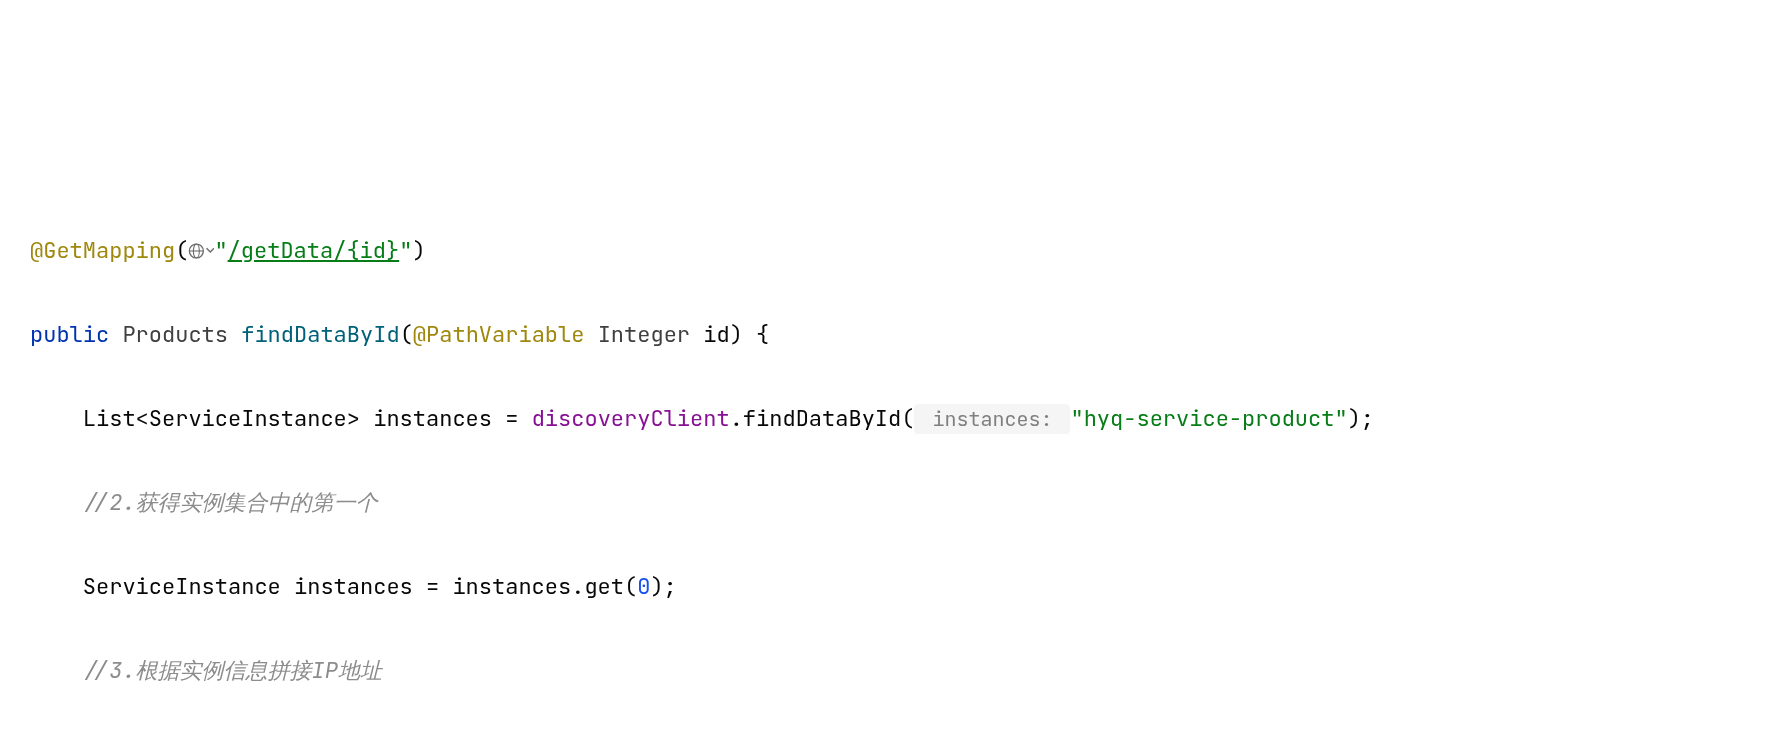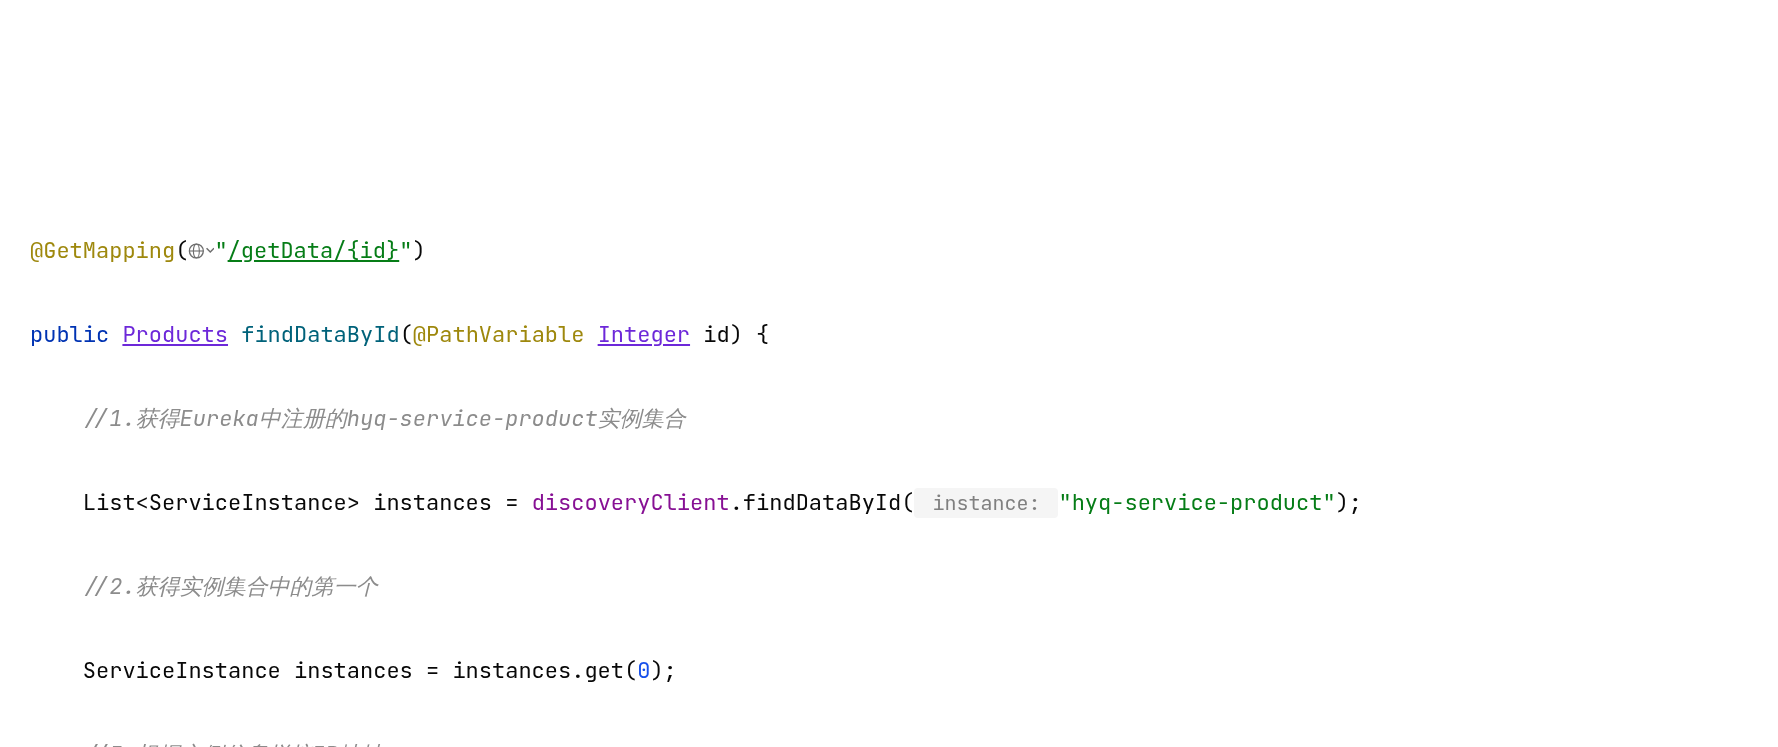--- a/index.html
+++ b/index.html
@@ -7,21 +7,21 @@
     padding: 20px 30px;
     background: #ffffff;
     font-family: "JetBrains Mono", "Consolas", "Courier New", monospace;
     font-size: 22px;
     line-height: 42px;
     color: #080808;
     white-space: pre;
   }
   .annotation { color: #9E880D; }
   .keyword { color: #0033B3; margin-top: 12px; }
-  .type { color: #6d28d9; text-decoration: underline; }
+  .type { color: #404040; }
   .method-decl { color: #00627A; }
   .param-hint {
     color: #808080;
     background: #f5f5f5;
     border-radius: 4px;
     padding: 2px 6px;
     font-size: 20px;
   }
   .string { color: #067D17; }
   .url-string {
@@ -53,22 +53,21 @@
 
 
 <div>
 <span class="line"><span class="annotation">@GetMapping</span><span class="plain">(</span><span class="globe-icon"><svg viewBox="0 0 28 18">
           <circle cx="9" cy="9" r="7.5" fill="none" stroke="#6E6E6E" stroke-width="1.4"></circle>
           <ellipse cx="9" cy="9" rx="3.2" ry="7.5" fill="none" stroke="#6E6E6E" stroke-width="1.2"></ellipse>
           <line x1="1.5" y1="9" x2="16.5" y2="9" stroke="#6E6E6E" stroke-width="1.2"></line>
           <path d="M20 6 L24 10 L28 6" fill="none" stroke="#6E6E6E" stroke-width="1.6"></path>
         </svg></span><span class="string">"</span><span class="url-string">/getData/{id}</span><span class="string">"</span><span class="plain">)</span></span>
 <span class="line"><span class="keyword">public</span><span class="plain"> </span><span class="type">Products</span><span class="plain"> </span><span class="method-decl">findDataById</span><span class="plain">(</span><span class="annotation">@PathVariable</span><span class="plain"> </span><span class="type">Integer</span><span class="plain"> </span><span class="plain">id</span><span class="plain">) {</span></span>
-<span class="line">    <span class="comment">//1.获得Eureka中注册的hyq-service-product实例集合</span></span>
-<span class="line">    <span class="plain">List&lt;ServiceInstance&gt; instances = </span><span class="field">discoveryClient</span><span class="plain">.findDataById(</span><span class="param-hint"> instance: </span><span class="string">"hyq-service-product"</span><span class="plain">);</span></span>
+<span class="line">    <span class="plain">List&lt;ServiceInstance&gt; instances = </span><span class="field">discoveryClient</span><span class="plain">.findDataById(</span><span class="param-hint"> instances: </span><span class="string">"hyq-service-product"</span><span class="plain">);</span></span>
 <span class="line">    <span class="comment">//2.获得实例集合中的第一个</span></span>
 <span class="line">    <span class="plain">ServiceInstance instances = instances.get(</span><span class="number">0</span><span class="plain">);</span></span>
 <span class="line">    <span class="comment">//3.根据实例信息拼接IP地址</span></span>
 
 
 
 
 
 
 

